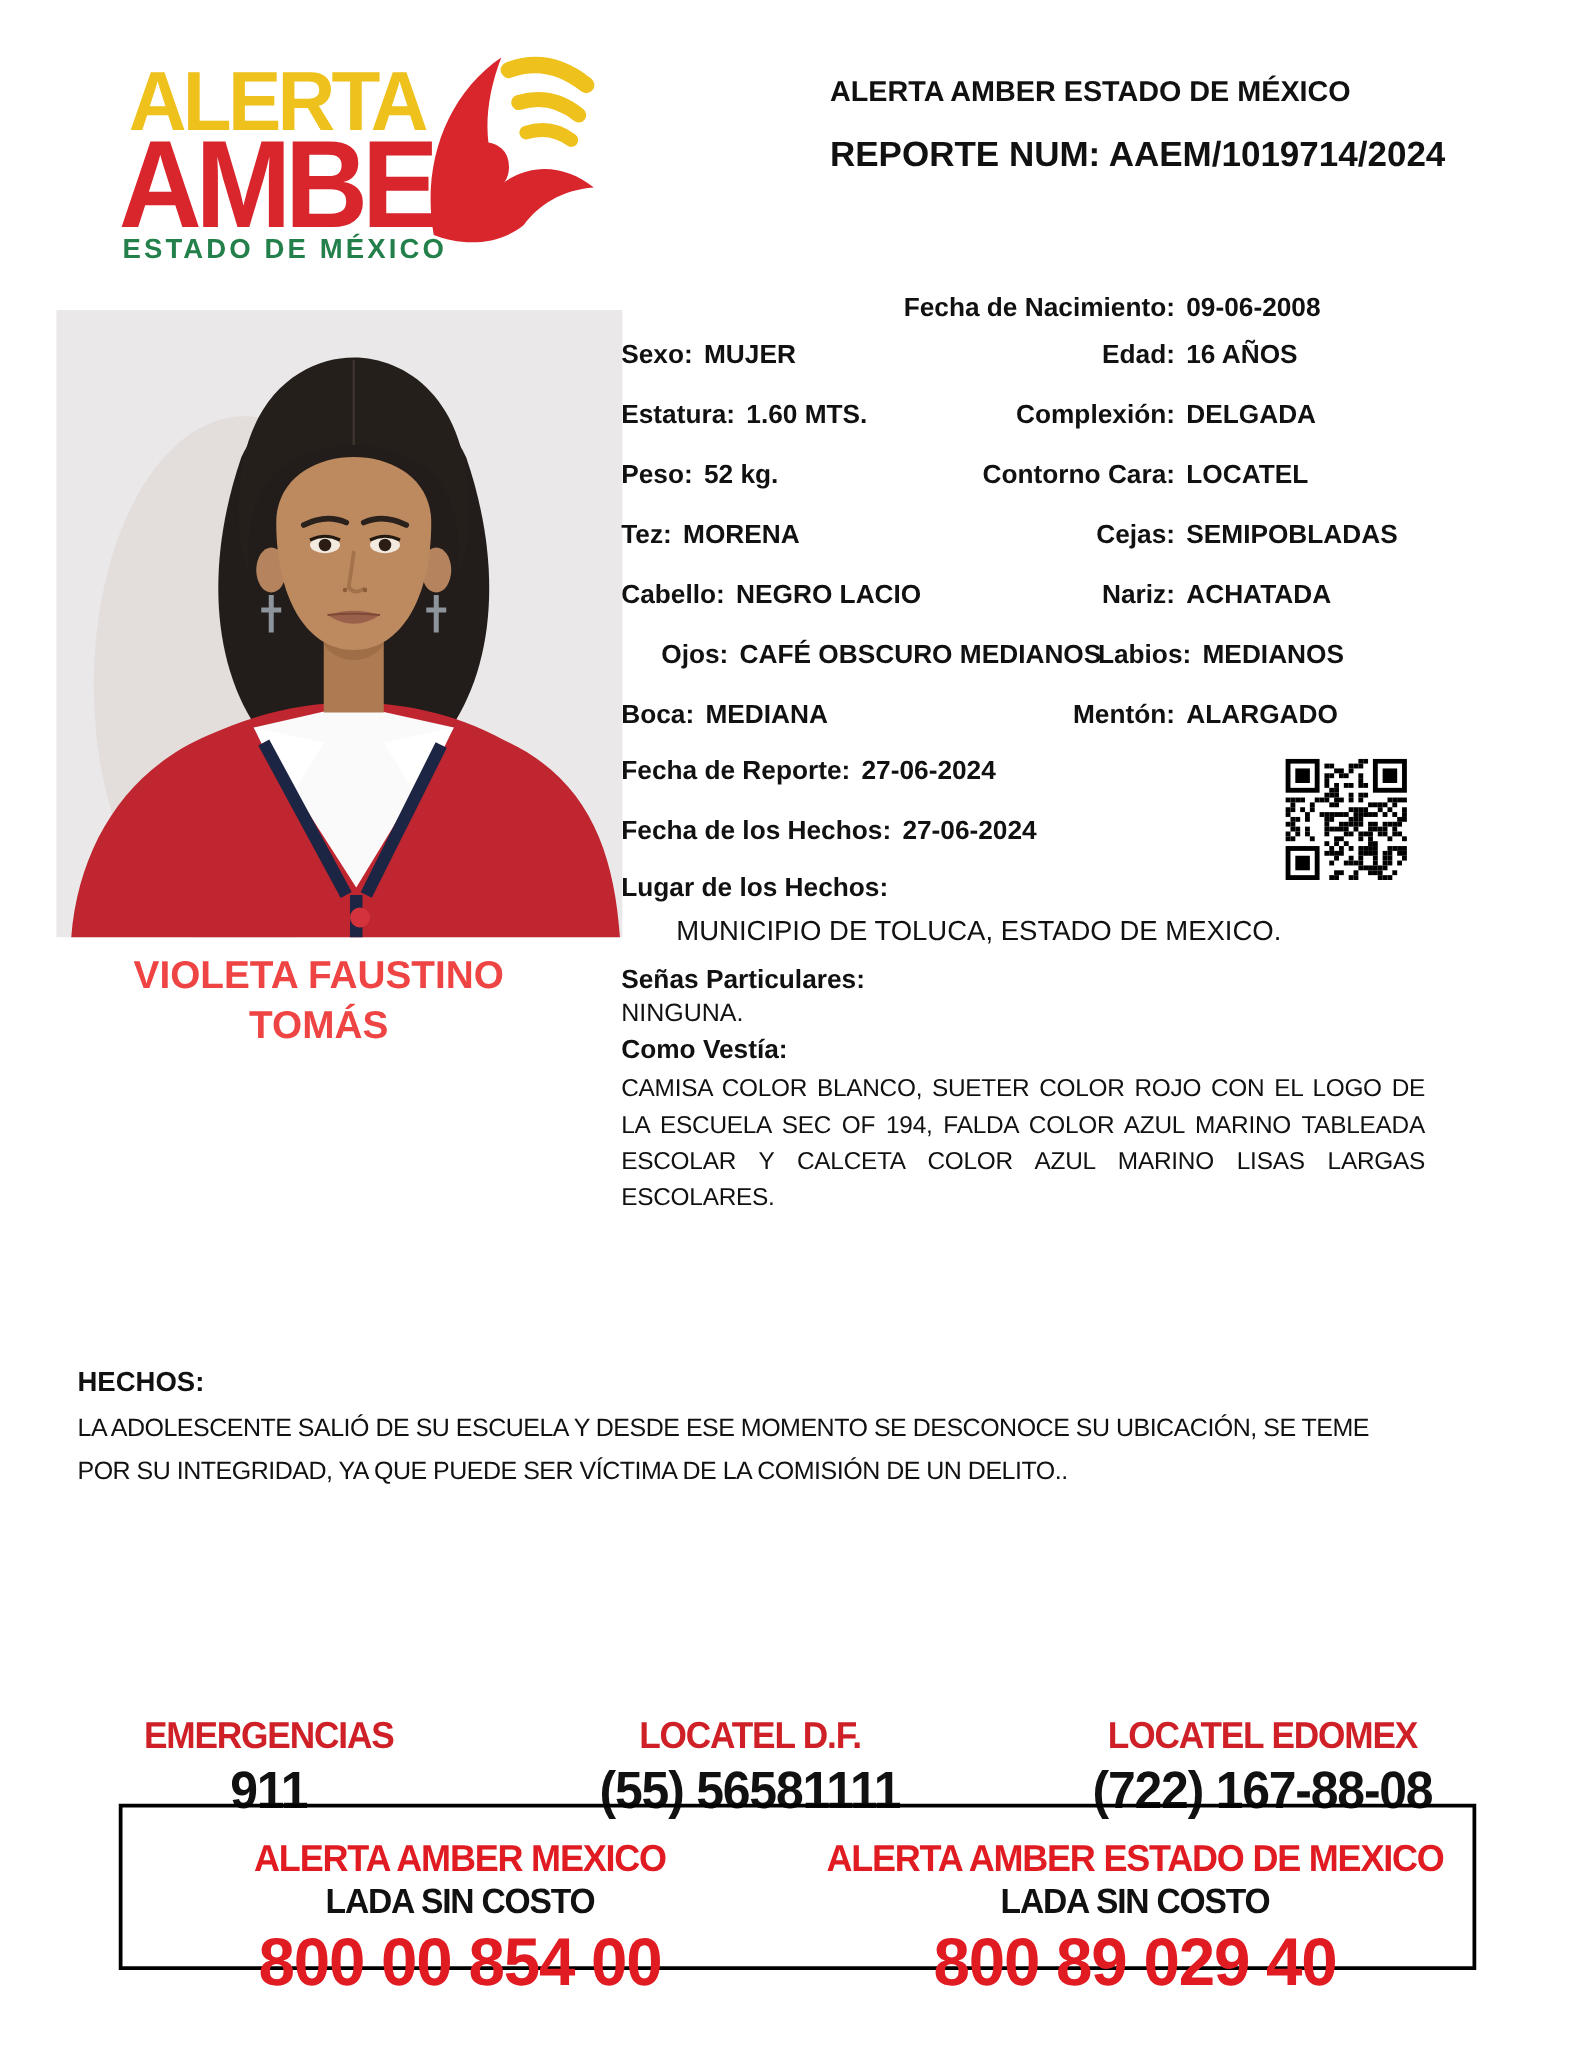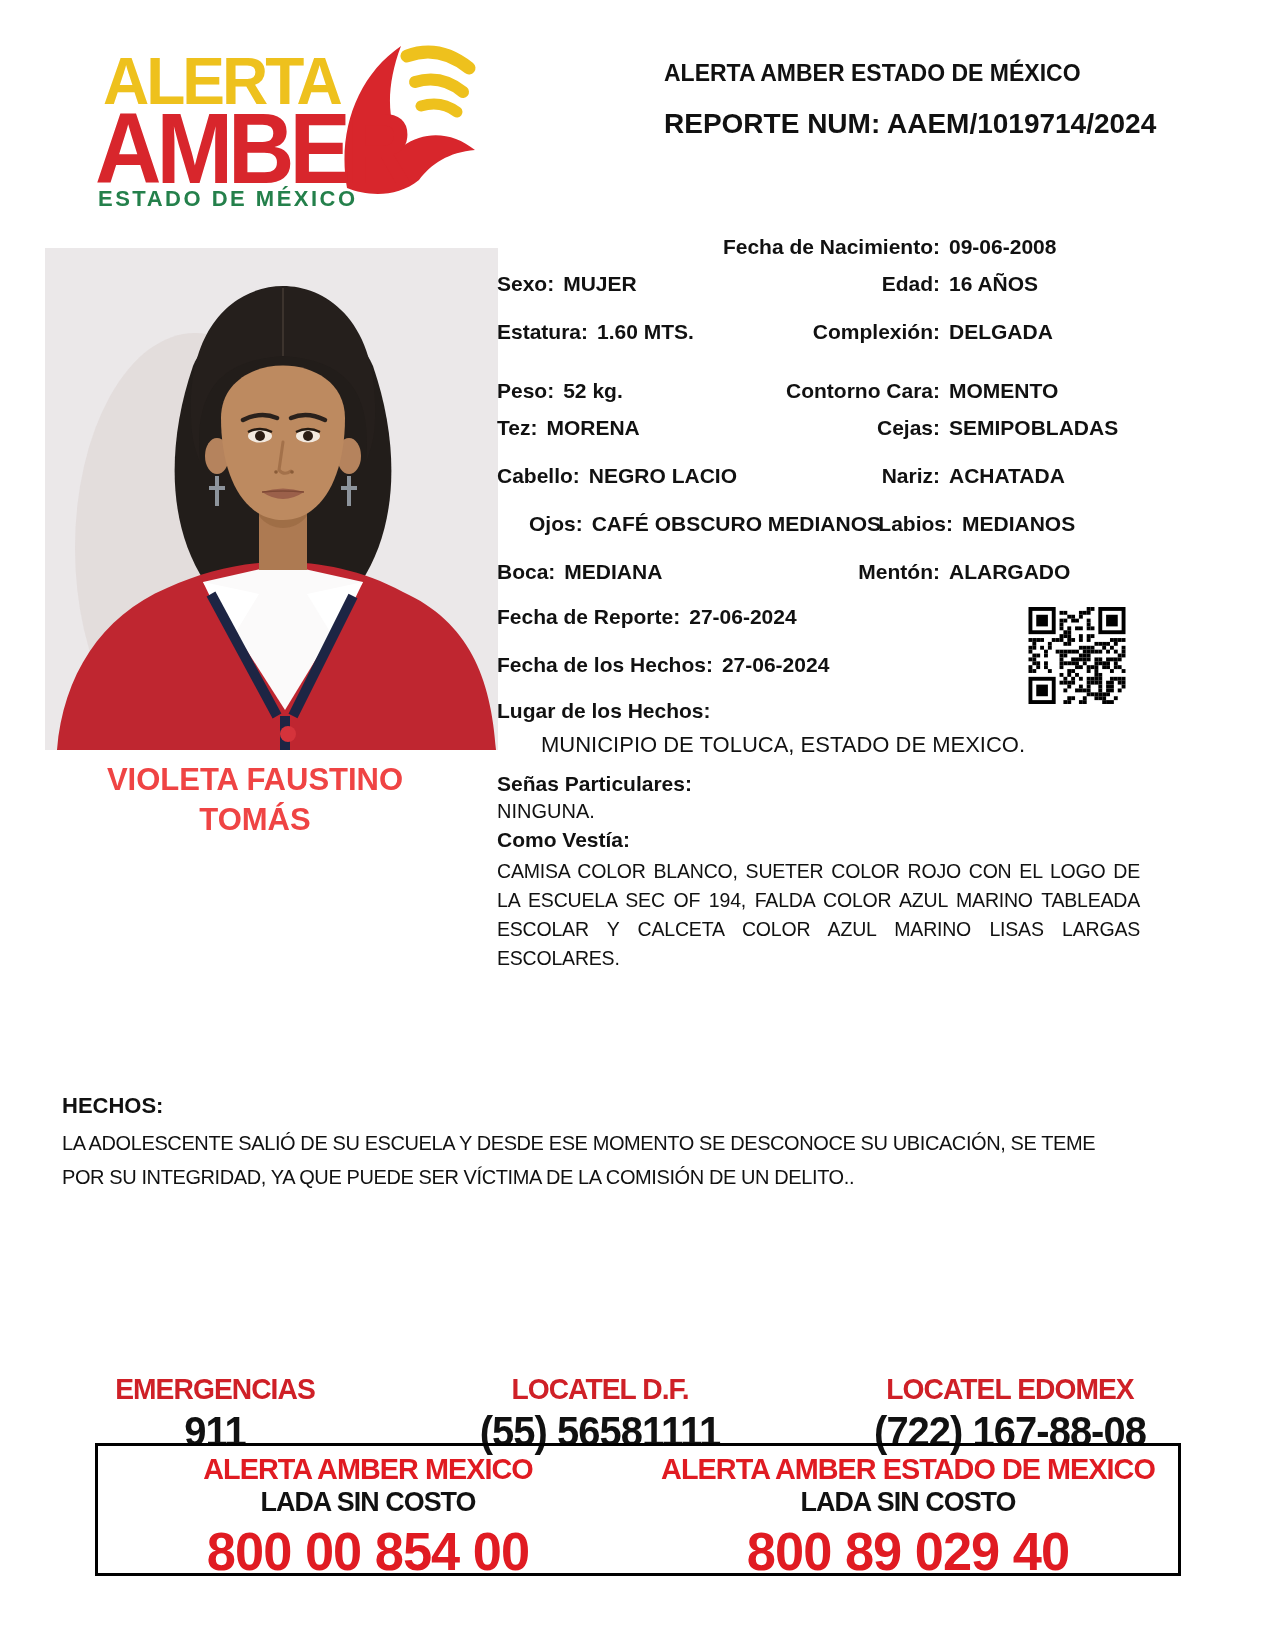--- a/index.html
+++ b/index.html
@@ -31,21 +31,21 @@
 
   
   .fields { position:absolute; left:497px; top:227px; width:648px; font-size:21px; font-weight:bold; }
   .frow  { position:absolute; left:0; width:100%; white-space:nowrap; }
   .fpair-r { position:absolute; left:0; top:0; display:flex; }
   .rl { display:inline-block; width:443px; text-align:right; }
   .rl.narrow { width:424px; }
   .rv { margin-left:9px; }
   .lab-after-sp { margin-left:9px; }
   .f-birth { top:8px; }
-  .f-r0 { top:45px; } .f-r1 { top:93px; } .f-r2 { top:152px; } .f-r3 { top:189px; }
+  .f-r0 { top:45px; } .f-r1 { top:93px; } .f-r2 { top:141px; } .f-r3 { top:189px; }
   .f-r4 { top:237px; } .f-r5 { top:285px;margin-left:32px; } .f-r6 { top:333px; }
   .f-repdate { top:378px; } .f-evtdate { top:426px; }
   .f-place-l { top:472px; } .f-place-v { top:505px; font-size:22px; font-weight:normal; padding-left:8px;margin-left:36px; }
   .f-marks-l { top:545px; } .f-marks-v { top:573px; font-size:20px; font-weight:normal; }
   .f-cloth-l { top:601px; }
   .f-cloth-v { top:630px; font-size:19.5px; font-weight:normal; white-space:normal;
                width:643px; text-align:justify; line-height:29px; letter-spacing:-0.2px; }
 
   
   .qr { position:absolute; left:1027px; top:607px; width:100px; height:97px; }
@@ -63,21 +63,21 @@
   .contact-1 { left:430px; width:340px; }
   .contact-2 { left:845px; width:330px; }
   .contact-label  { color:#cf2027; font-weight:bold; font-size:30px; letter-spacing:-1px;
                     transform:scaleX(0.94); transform-origin:center; }
   .contact-number { color:#111; font-weight:bold; font-size:42px; letter-spacing:-1px; margin-top:2px;
                     transform:scaleX(0.95); transform-origin:center; }
 
   
   .footerbox { position:absolute; left:95px; top:1443px; width:1086px; height:133px;
                border:3px solid #000; display:grid; grid-template-columns:1fr 1fr; }
-  .fcol { text-align:center; padding-top:6px; }
+  .fcol { text-align:center; padding-top:25px; }
   .f-title { color:#e01b22; font-weight:bold; font-size:30px; letter-spacing:-1px;
              transform:scaleX(0.96); transform-origin:center; }
   .f-sub   { color:#111; font-weight:bold; font-size:28px; letter-spacing:-1px; margin-top:0px;
              transform:scaleX(0.96); transform-origin:center; }
   .f-num   { color:#e01b22; font-weight:bold; font-size:54px; letter-spacing:-1px; margin-top:2px;
              transform:scaleX(0.97); transform-origin:center; }
 </style>
 </head>
 <body>
 
@@ -181,21 +181,21 @@
       <span class="fpair-r">
           <span class="rl">Complexión:</span>
           <span class="rv">DELGADA</span>
         </span>
     </div>
 
     <div class="frow f-r2">
       <span>Peso:</span><span class="lab-after-sp">52 kg.</span>
       <span class="fpair-r">
           <span class="rl">Contorno Cara:</span>
-          <span class="rv">MOMENTO</span>
+          <span class="rv">LOCATEL</span>
         </span>
     </div>
 
     <div class="frow f-r3">
       <span>Tez:</span><span class="lab-after-sp">MORENA</span>
       <span class="fpair-r">
           <span class="rl">Cejas:</span>
           <span class="rv">SEMIPOBLADAS</span>
         </span>
     </div>

